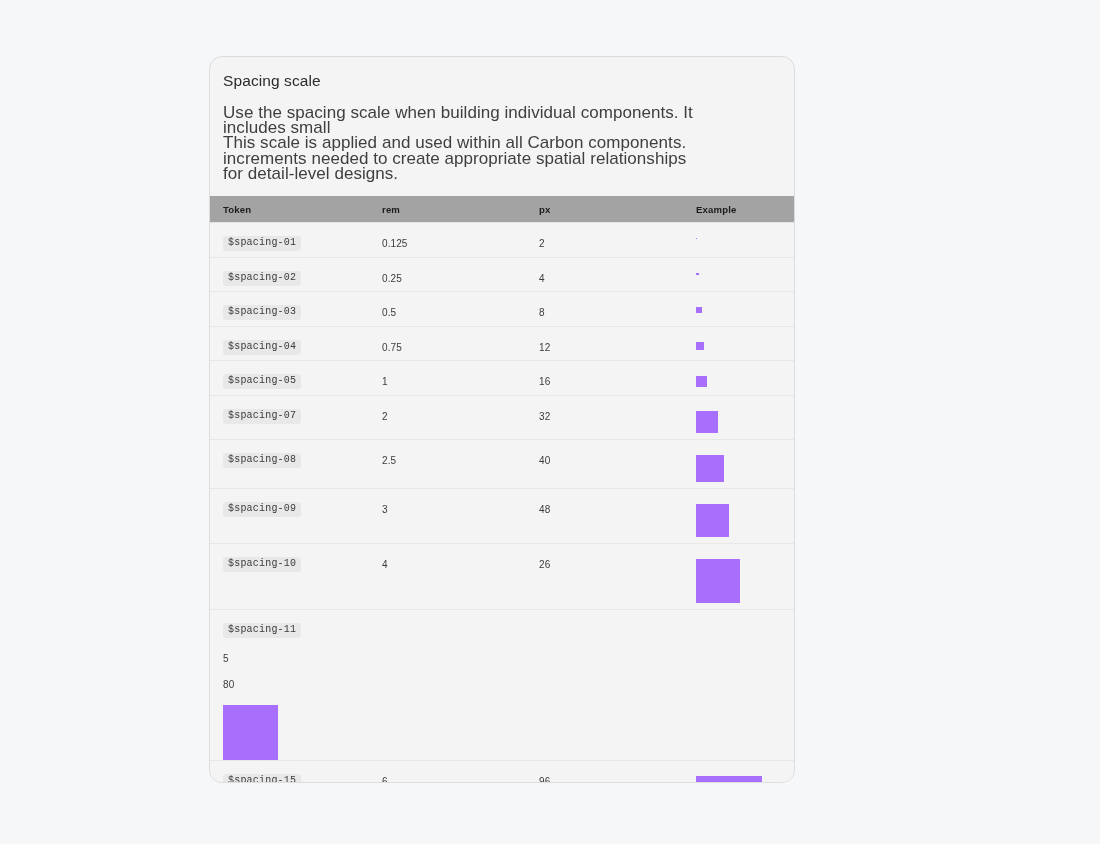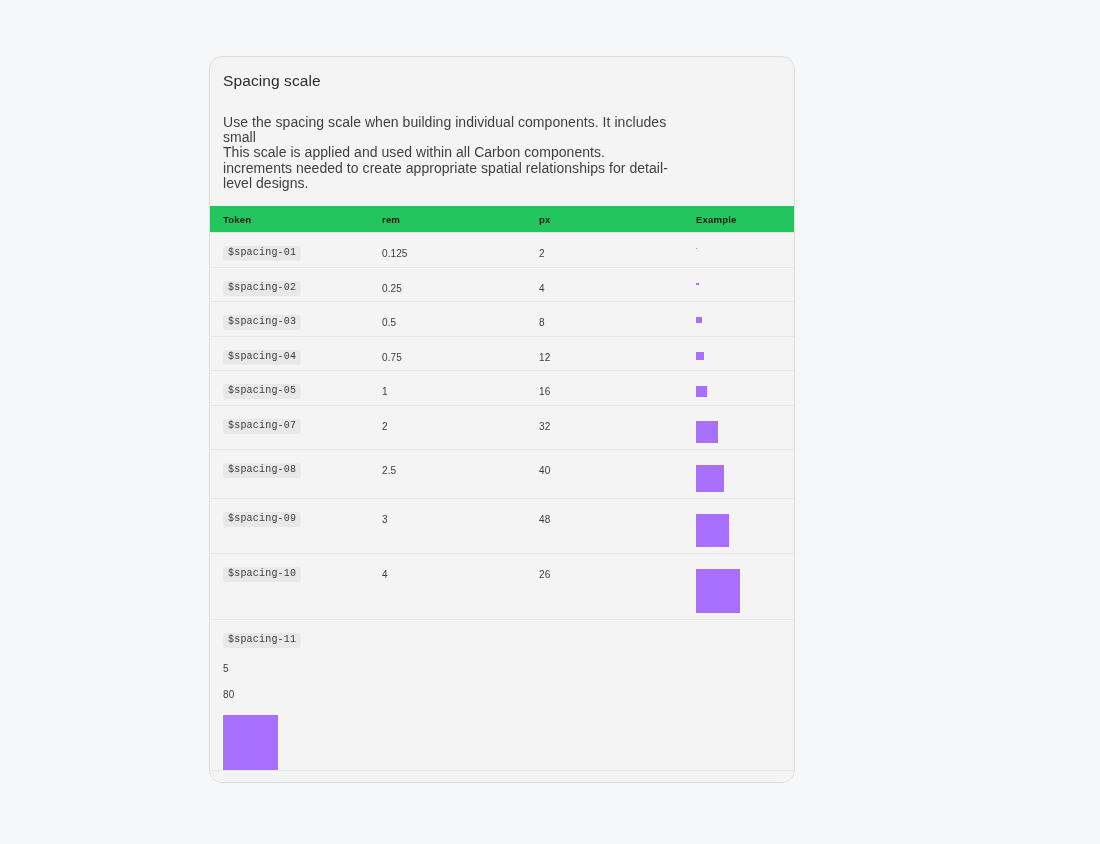--- a/index.html
+++ b/index.html
@@ -41,41 +41,41 @@
   .card-title {
     font-size: 15.5px;
     font-weight: 400;
     color: #2b2b2b;
     letter-spacing: 0.1px;
     line-height: 20px;
     padding-left: 0px;
   }
 
   .card-desc {
-    margin-top: 24px;
-    font-size: 14px;
+    margin-top: 14px;
+    font-size: 17px;
     line-height: 15.2px;
     color: #3f3f3f;
     letter-spacing: 0.05px;
     max-width: 470px;
   }
 
   .card-desc span { display: block; }
 
   
   .table {
     margin-top: 15px;
     width: 100%;
   }
 
   .thead {
     display: flex;
     align-items: center;
     height: 27px;
-    background: #22c55e;
+    background: #a3a3a3;
     border-bottom: 1px solid #e4e4e4;
     padding: 0 13px;
   }
 
   .thead .cell {
     font-size: 9.6px;
     font-weight: 700;
     color: #1c1c1c;
     letter-spacing: 0.15px;
   }

